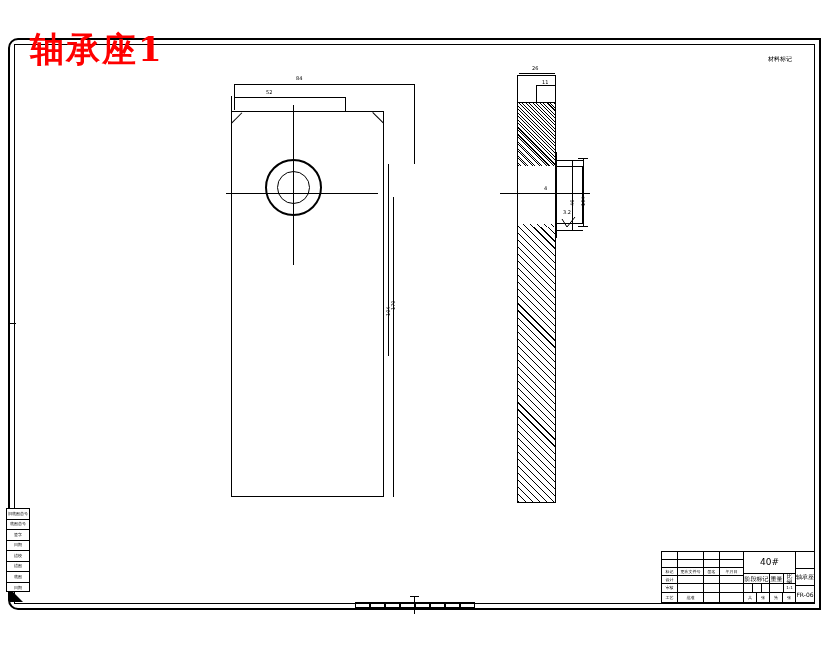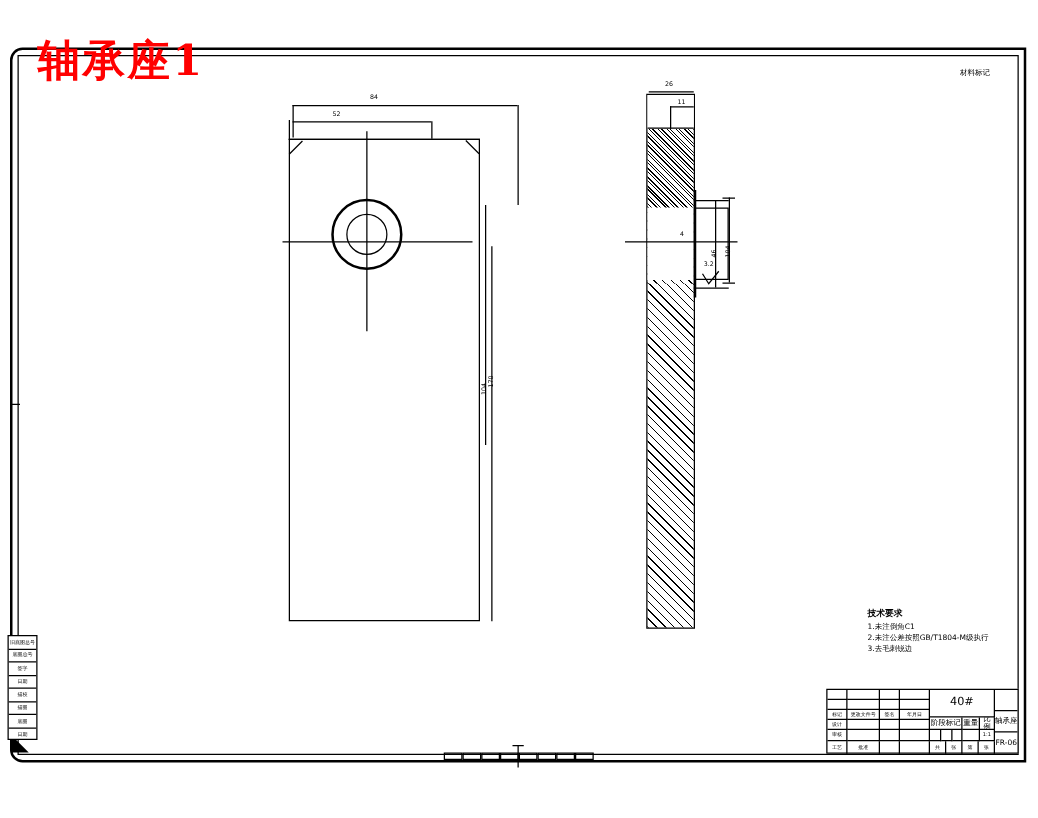--- a/index.html
+++ b/index.html
@@ -181,26 +181,20 @@
   <div class="ln hl" style="left:578px;top:226px;width:10px;"></div>
   <div class="dim dim-v" style="left:581px;top:206px;">104</div>
 
   <div class="dim" style="left:544px;top:186px;">4</div>
 
   <div class="dim" style="left:563px;top:210px;">3.2</div>
   <svg style="position:absolute;left:561px;top:216px;" width="16" height="12">
     <polyline points="1,3 6,11 14,1" fill="none" stroke="#000" stroke-width="1"></polyline>
   </svg>
 
-  <div class="tech">
-    <div class="hdr">技术要求</div>
-    <div>1.未注倒角C1</div>
-    <div>2.未注公差按照GB/T1804-M级执行</div>
-    <div>3.去毛刺锐边</div>
-  </div>
 
   <div class="tblock">
 
     <div class="tb-cell" style="left:0;top:0;width:16px;height:8px;"></div>
     <div class="tb-cell" style="left:16px;top:0;width:26px;height:8px;"></div>
     <div class="tb-cell" style="left:42px;top:0;width:16px;height:8px;"></div>
     <div class="tb-cell" style="left:58px;top:0;width:24px;height:8px;"></div>
 
     <div class="tb-cell" style="left:0;top:8px;width:16px;height:8px;"></div>
     <div class="tb-cell" style="left:16px;top:8px;width:26px;height:8px;"></div>

